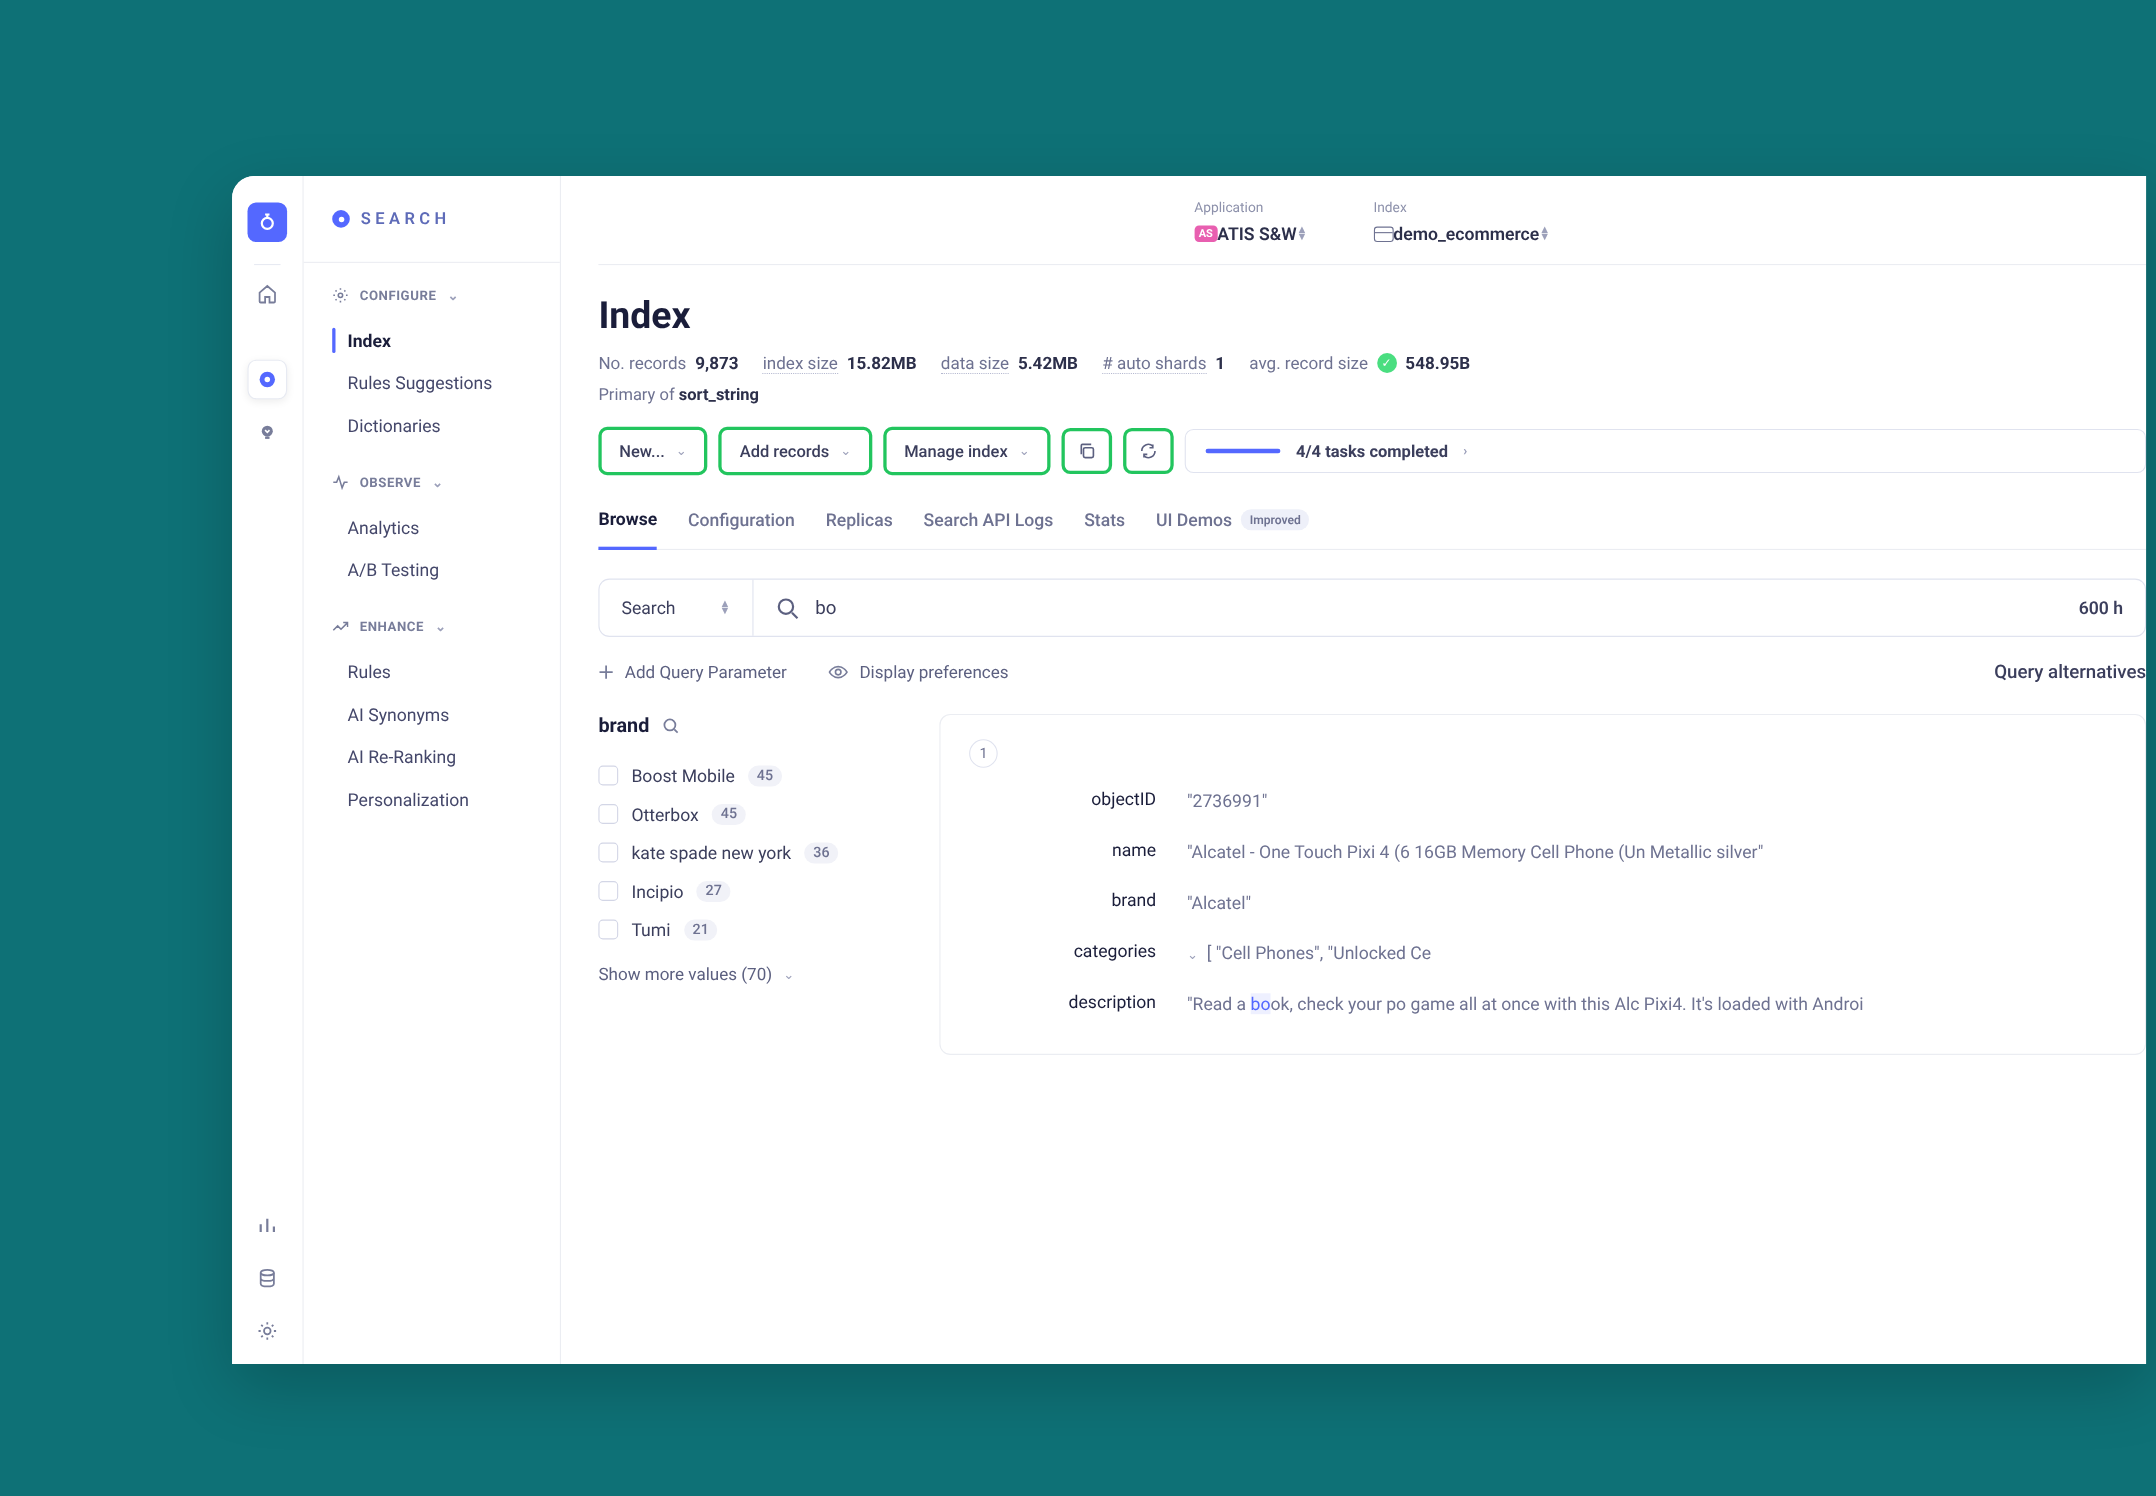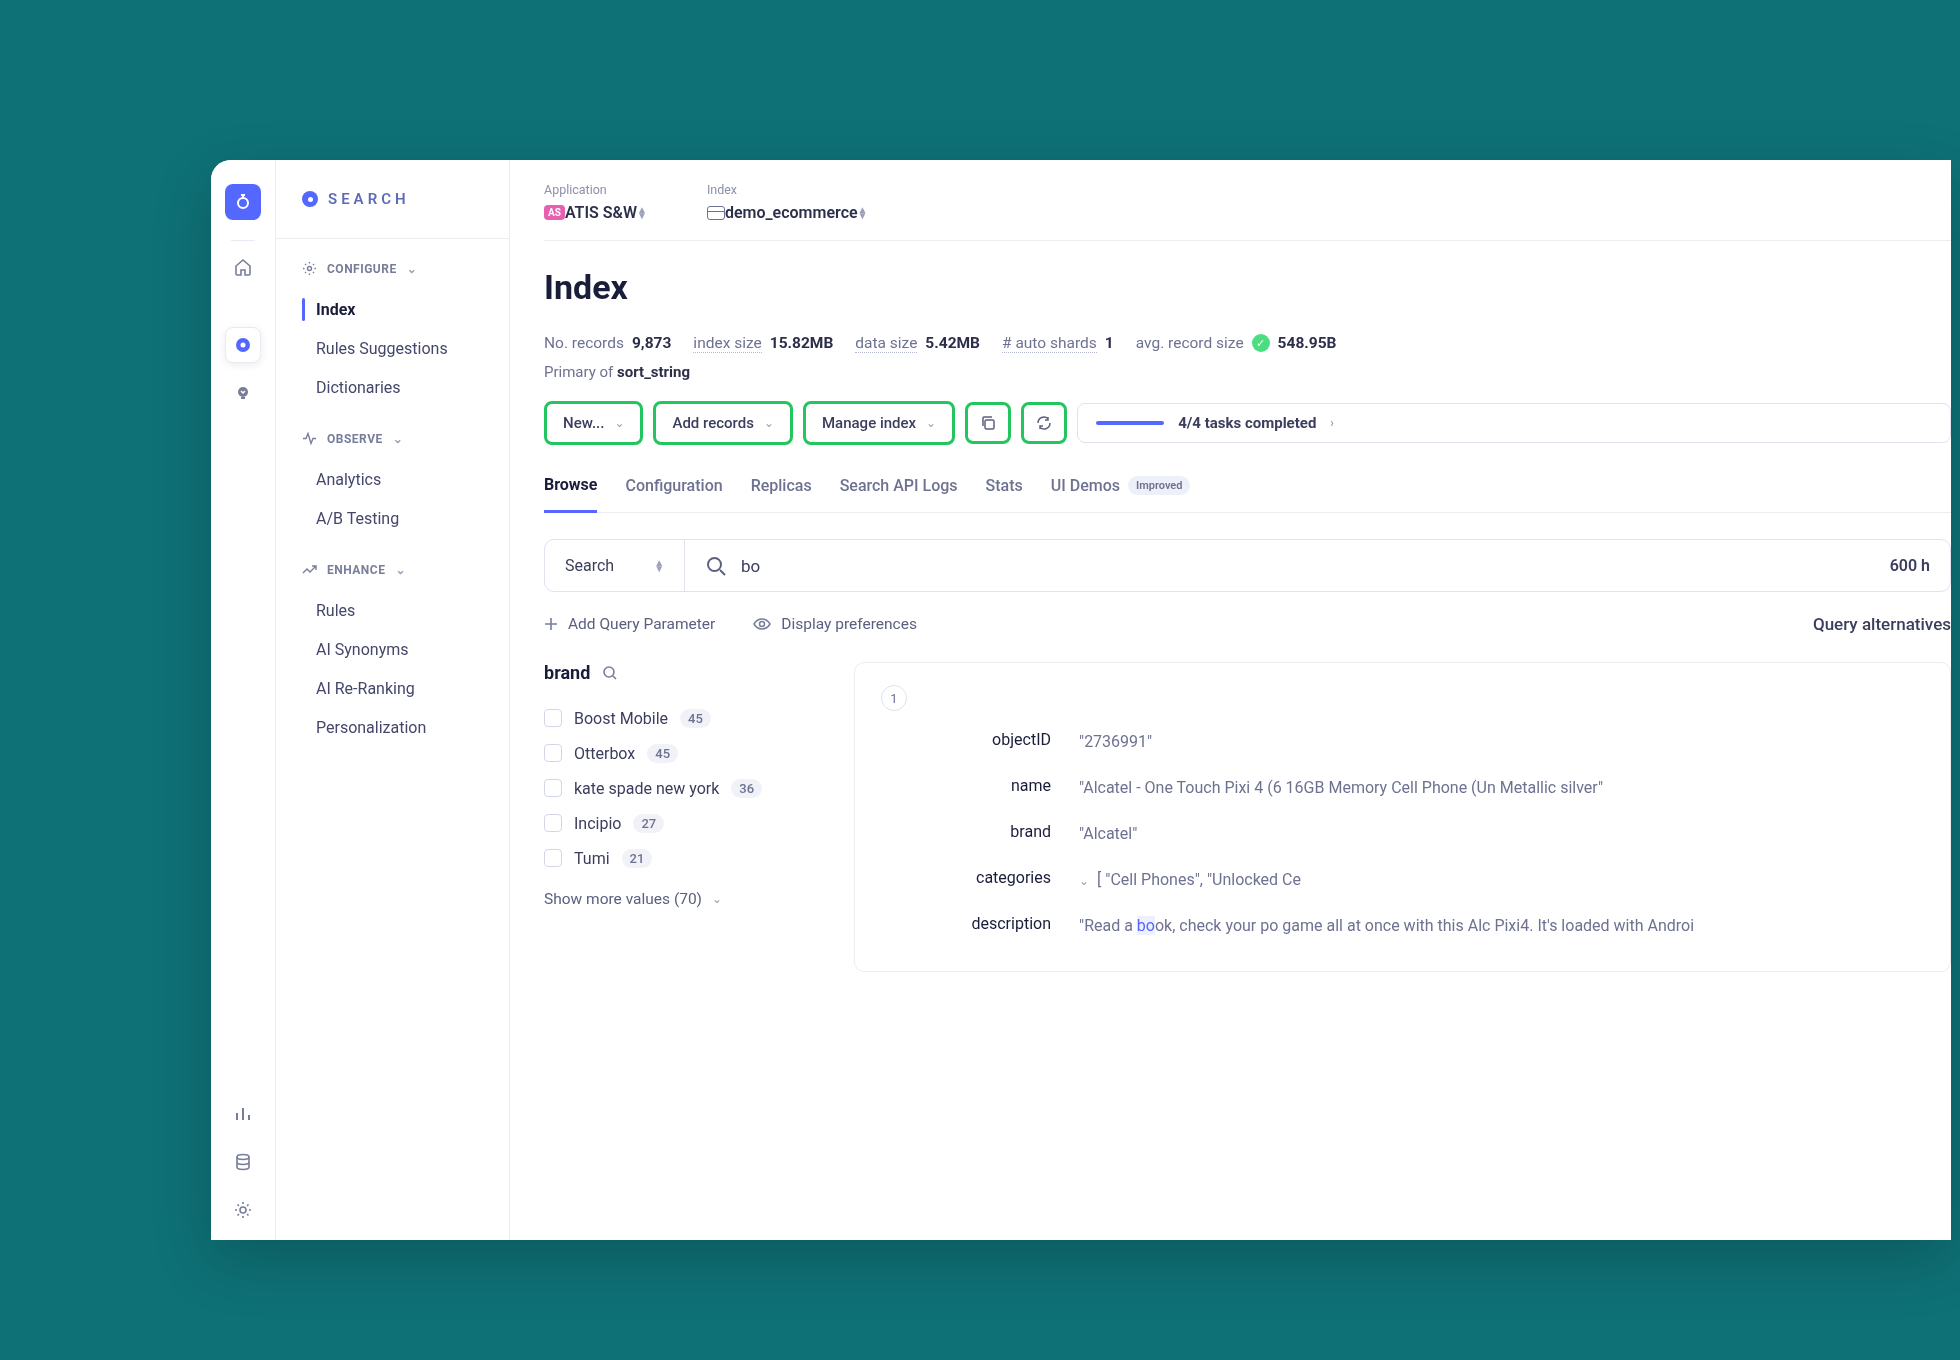--- a/index.html
+++ b/index.html
@@ -16,28 +16,28 @@
 .sidebar-logo-icon { width: 16px; height: 16px; border-radius: 50%; background: #5468ff; position: relative; }
 .sidebar-logo-icon::after { content: ''; position: absolute; width: 5px; height: 5px; background: #fff; border-radius: 50%; top: 5.5px; left: 5.5px; }
 .sidebar-logo-text { font-size: 15px; font-weight: 600; letter-spacing: 4px; color: #5e6bb8; }
 .section-head { display: flex; align-items: center; gap: 10px; padding: 0 26px; margin-bottom: 14px; color: #787d9a; font-size: 12px; font-weight: 700; letter-spacing: 0.5px; cursor: pointer; }
 .section-items { margin-bottom: 24px; }
 .section-item { padding: 10px 26px 10px 40px; font-size: 16px; color: #44476a; cursor: pointer; position: relative; }
 .section-item.active { font-weight: 700; color: #1a1d3a; }
 .section-item.active::before { content: ''; position: absolute; left: 26px; top: 8px; bottom: 8px; width: 3px; background: #5468ff; border-radius: 2px; }
 .section-items::before { content: ''; }
 .main { flex: 1; padding: 22px 0 0 34px; overflow: hidden; }
-.top-selectors { display: flex; gap: 60px; padding-bottom: 18px; border-bottom: 1px solid #ebedf2; margin-right: 0; }
+.top-selectors { display: flex; gap: 60px; padding-bottom: 18px; border-bottom: 1px solid #ebedf2; margin-right: 0; justify-content: center; }
 .sel-group { display: flex; flex-direction: column; gap: 6px; }
 .sel-label { font-size: 12.5px; color: #8d91ab; }
 .sel-value { display: flex; align-items: center; font-size: 16px; font-weight: 600; color: #2c2f4a; cursor: pointer; }
 .app-badge { background: #e85fb0; color: #fff; font-size: 10px; font-weight: 700; padding: 2px 4px; border-radius: 4px; }
 .page-title { font-size: 34px; font-weight: 700; color: #1a1d3a; margin-top: 26px; margin-bottom: 14px; }
 .stats-row { display: flex; gap: 22px; font-size: 15.5px; color: #6e7291; flex-wrap: wrap; margin-bottom: 10px; }
-.stat { display: flex; gap: 8px; margin-top: 13px; }
+.stat { display: flex; gap: 8px; }
 .stat-val { font-weight: 700; color: #2c2f4a; }
 .stat.link .stat-key { border-bottom: 1px dotted #b5b9d0; }
 .primary-of { font-size: 15px; color: #6e7291; margin-bottom: 20px; }
 .primary-of b { color: #2c2f4a; font-weight: 700; }
 .toolbar { display: flex; gap: 10px; margin-bottom: 20px; align-items: center; }
 .btn { border: 3px solid #22c55e; background: #fff; border-radius: 8px; padding: 10px 16px; font-size: 15px; color: #3b3e5c; display: flex; align-items: center; gap: 10px; cursor: pointer; font-weight: 500; }
 .btn.icon-only { padding: 10px 12px; }
 .tasks-bar { border: 1px solid #e0e3ef; border-radius: 8px; padding: 10px 18px; display: flex; align-items: center; gap: 14px; font-size: 15px; color: #3b3e5c; font-weight: 700; flex: 1; }
 .task-progress { width: 68px; height: 4px; background: #5468ff; border-radius: 2px; }
 .tabs { display: flex; gap: 28px; border-bottom: 1px solid #ebedf2; margin-bottom: 26px; }

